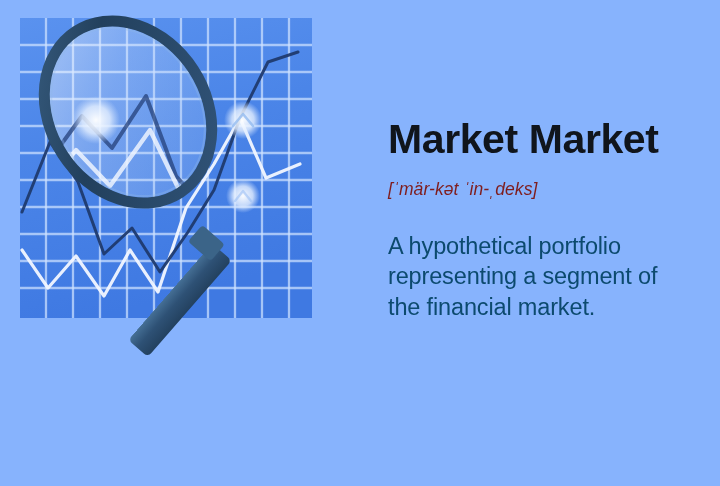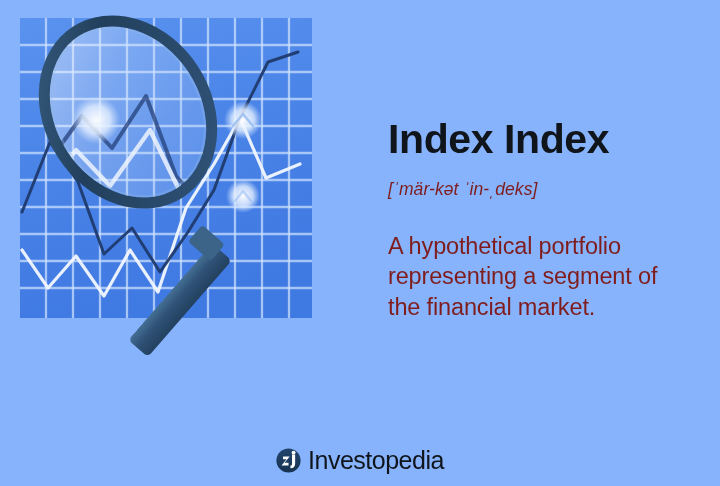--- a/index.html
+++ b/index.html
@@ -52,21 +52,21 @@
     font-size: 17.5px;
     font-style: italic;
     color: #7f1d1d;
     margin: 19px 0 0 0;
     letter-spacing: 0.1px;
     line-height: 1.1;
   }
   #definition {
     font-size: 23.5px;
     font-weight: 400;
-    color: #7f1d1d;
+    color: #0c4a6e;
     line-height: 1.30;
     margin: 31px 0 0 0;
     letter-spacing: -0.15px;
   }
 
   
   #logo {
     position: absolute;
     left: 0;
     right: 0;
@@ -195,34 +195,19 @@
           <circle cx="96" cy="120" r="24" fill="url(#glow)"></circle>
         </g>
 
         <ellipse cx="128" cy="112" rx="78" ry="96" transform="rotate(-33 128 112)" fill="none" stroke="url(#rimGrad)" stroke-width="11"></ellipse>
         <ellipse cx="128" cy="112" rx="71" ry="89" transform="rotate(-33 128 112)" fill="none" stroke="#8fb8e8" stroke-opacity="0.35" stroke-width="2"></ellipse>
       </g>
     </svg>
   </div>
 
   <div id="text-col">
-    <h1 id="term-title">Index Index</h1>
+    <h1 id="term-title">Market Market</h1>
     <div id="pronunciation">[ˈmär-kət ˈin-ˌdeks]</div>
     <p id="definition">A hypothetical portfolio representing a segment of the financial market.</p>
   </div>
 
-  <div id="logo">
-    <svg id="logo-mark" viewBox="0 0 64 64">
-      <defs>
-        <linearGradient id="logoGrad" x1="0" y1="0" x2="0" y2="1">
-          <stop offset="0%" stop-color="#22456e"></stop>
-          <stop offset="100%" stop-color="#17324f"></stop>
-        </linearGradient>
-      </defs>
-      <circle cx="32" cy="32" r="31" fill="url(#logoGrad)"></circle>
-      <path d="M18 22 h17 l-13 16 h10 v7 h-18 l13 -16 h-9 z" fill="#ffffff"></path>
-      <path d="M41 17 h8 v24 c0 7 -5 11 -12 11 v-7 c3 0 4 -2 4 -5 z" fill="#ffffff"></path>
-      <circle cx="45" cy="12" r="5" fill="#ffffff"></circle>
-    </svg>
-    <span id="logo-word">Investopedia</span>
-  </div>
 
 </div>
 
 </body></html>

